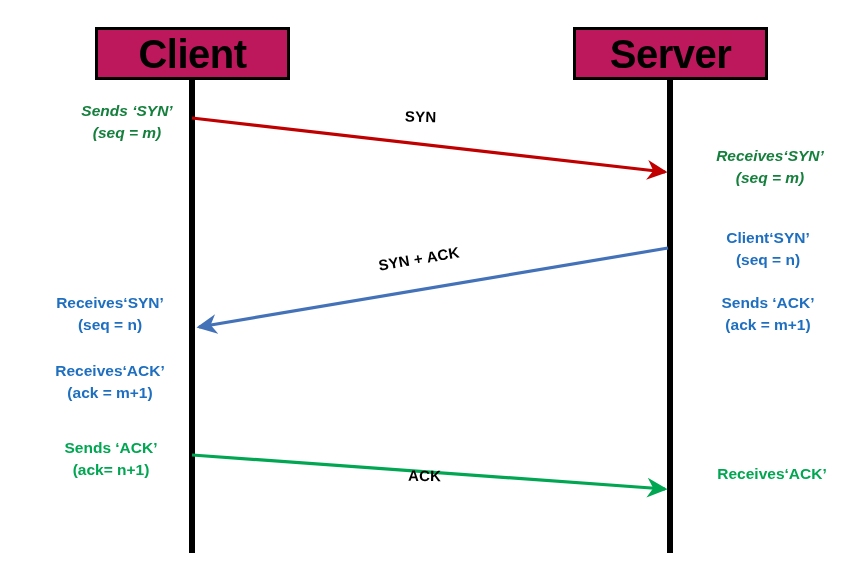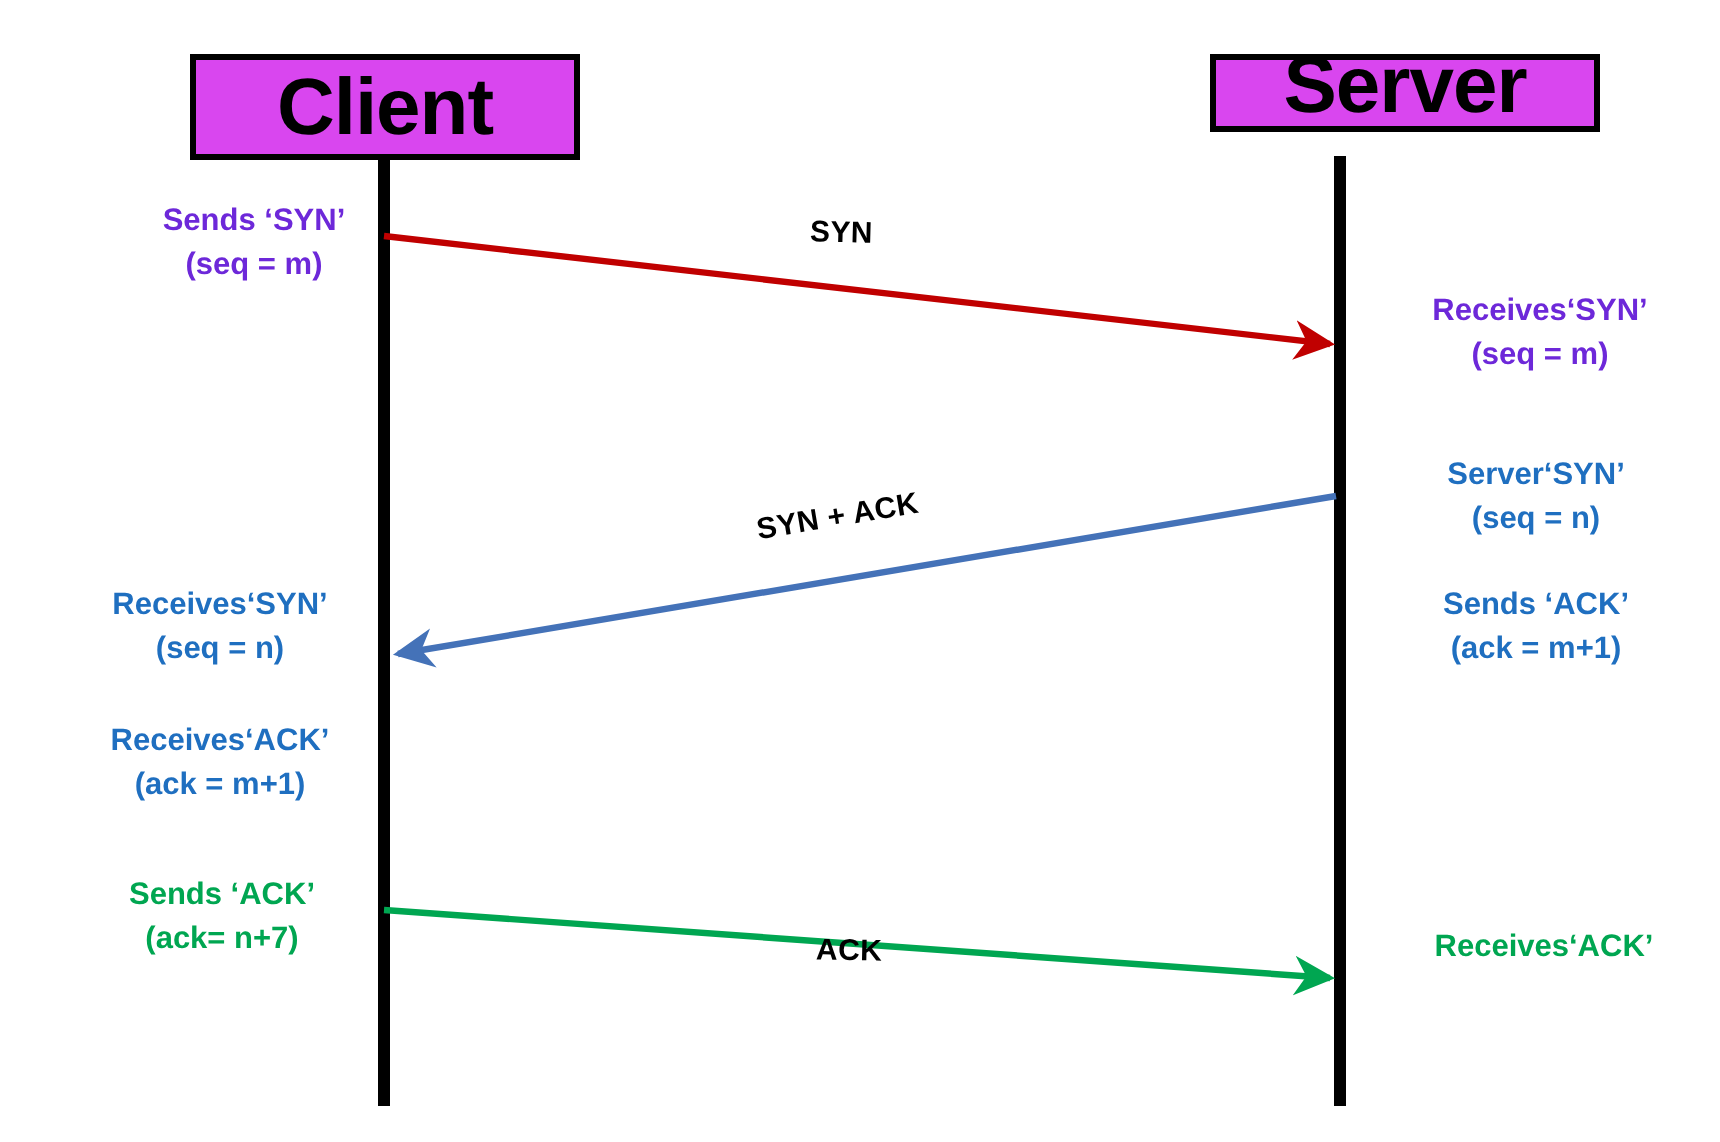--- a/index.html
+++ b/index.html
@@ -15,34 +15,34 @@
     background: #ffffff;
     overflow: hidden;
     font-family: "Liberation Sans", sans-serif;
   }
 
   
   .endpoint-box {
     position: absolute;
     box-sizing: border-box;
     border: 3px solid #000000;
-    background: #d946ef;
+    background: #be185d;
     display: flex;
     align-items: center;
     justify-content: center;
   }
   .endpoint-box .endpoint-label {
     font-size: 40px;
     font-weight: bold;
     color: #000000;
     line-height: 1;
     letter-spacing: -0.5px;
   }
   #client-box { left: 95px;  top: 27px; width: 195px; height: 53px; }
-  #server-box { left: 605px; top: 27px; width: 195px; height: 39px; align-items: flex-end; }
+  #server-box { left: 573px; top: 27px; width: 195px; height: 53px; }
 
   
   .lifeline {
     position: absolute;
     width: 6px;
     background: #000000;
     top: 78px;
     height: 475px;
   }
   #client-lifeline { left: 189px; }
@@ -60,21 +60,21 @@
   .annotation {
     position: absolute;
     font-size: 15.5px;
     font-weight: bold;
     line-height: 1.42;
     white-space: nowrap;
   }
   .annotation .line { display: block; }
   .annotation.align-center { text-align: center; }
 
-  .c-red   { color: #6d28d9; }
+  .c-red   { color: #15803d; font-style: italic; }
   .c-blue  { color: #1F6FC0; }
   .c-green { color: #00A651; }
 
   
   .msg-label {
     position: absolute;
     font-size: 15px;
     font-weight: bold;
     color: #000000;
     white-space: nowrap;
@@ -133,30 +133,30 @@
     <span class="line">(seq = n)</span>
   </div>
 
   <div class="annotation align-center c-blue" style="left:28px; top:360px; width:164px;">
     <span class="line">Receives‘ACK’</span>
     <span class="line">(ack = m+1)</span>
   </div>
 
   <div class="annotation align-center c-green" style="left:30px; top:437px; width:162px;">
     <span class="line">Sends ‘ACK’</span>
-    <span class="line">(ack= n+7)</span>
+    <span class="line">(ack= n+1)</span>
   </div>
 
   <div class="annotation align-center c-red" style="left:690px; top:145px; width:160px;">
     <span class="line">Receives‘SYN’</span>
     <span class="line">(seq = m)</span>
   </div>
 
   <div class="annotation align-center c-blue" style="left:692px; top:227px; width:152px;">
-    <span class="line">Server‘SYN’</span>
+    <span class="line">Client‘SYN’</span>
     <span class="line">(seq = n)</span>
   </div>
 
   <div class="annotation align-center c-blue" style="left:688px; top:292px; width:160px;">
     <span class="line">Sends ‘ACK’</span>
     <span class="line">(ack = m+1)</span>
   </div>
 
   <div class="annotation align-center c-green" style="left:690px; top:463px; width:164px;">
     <span class="line">Receives‘ACK’</span>

